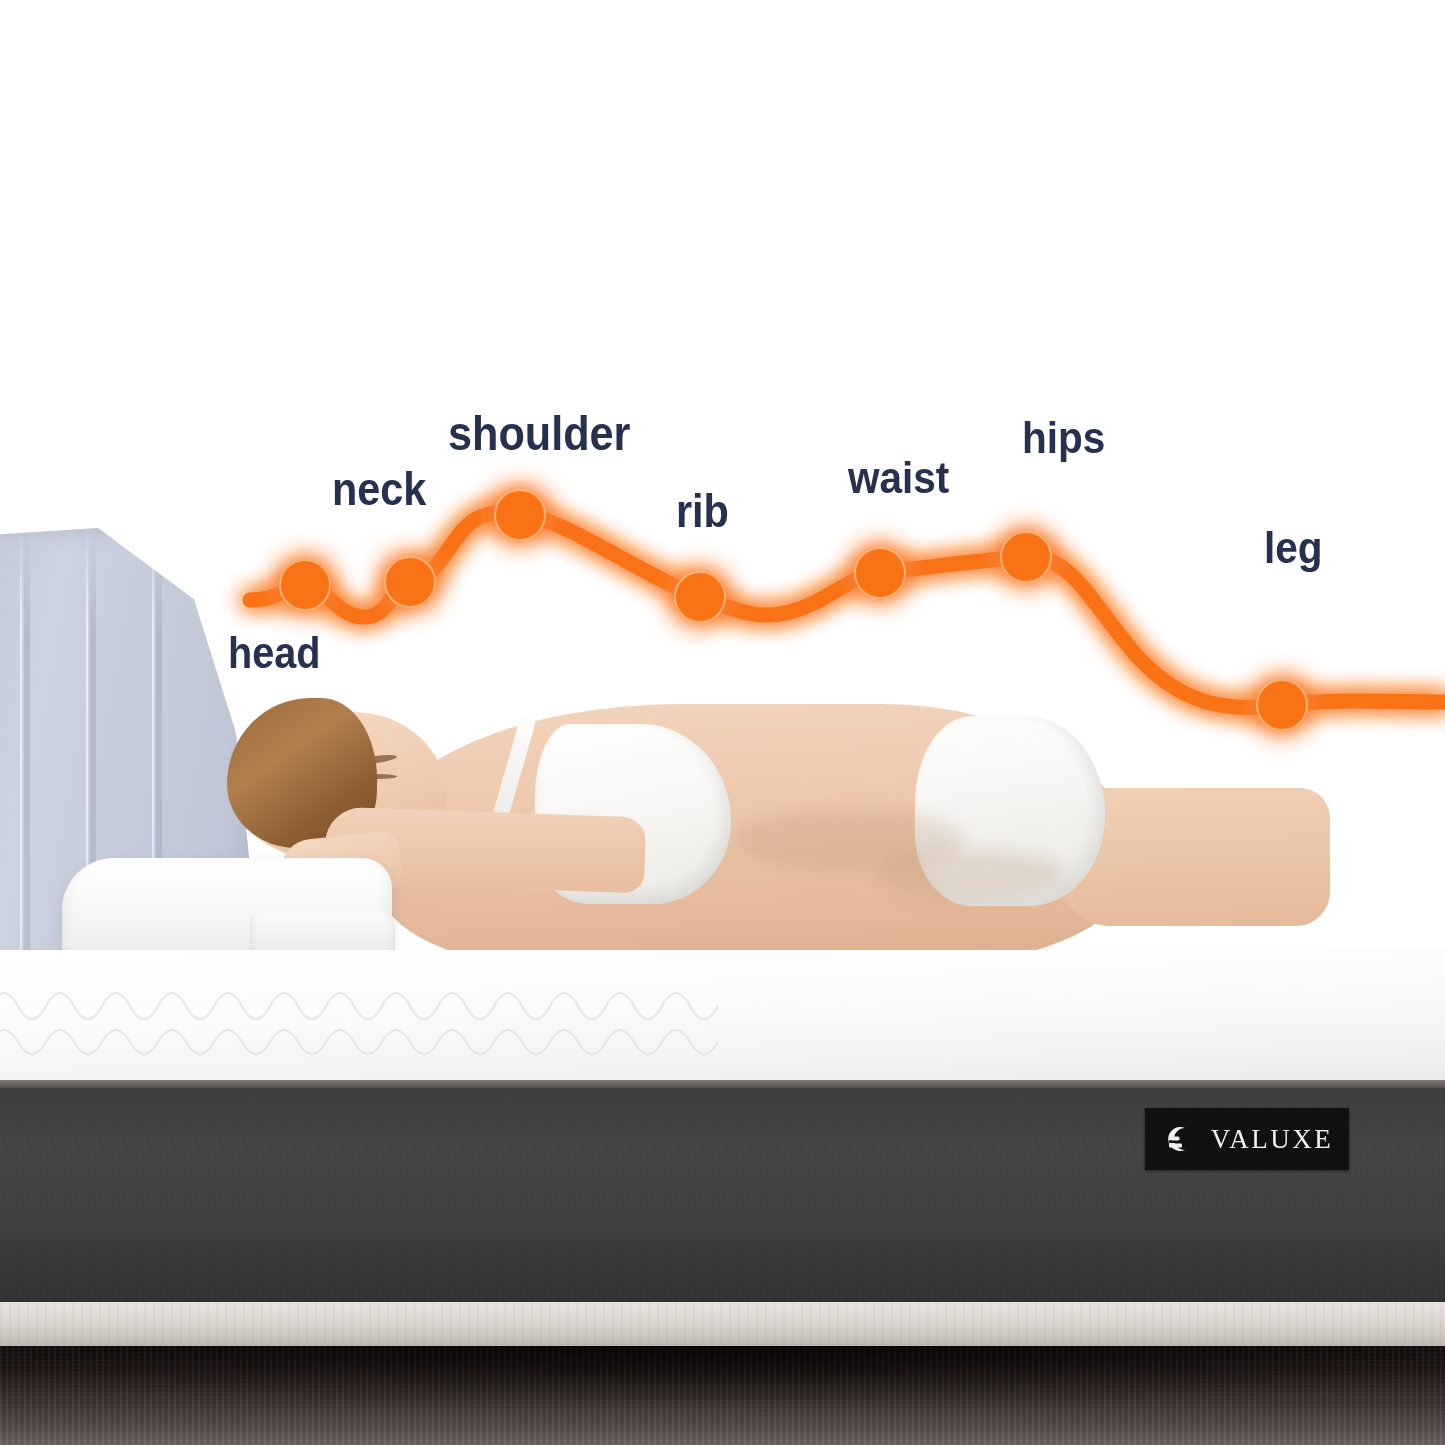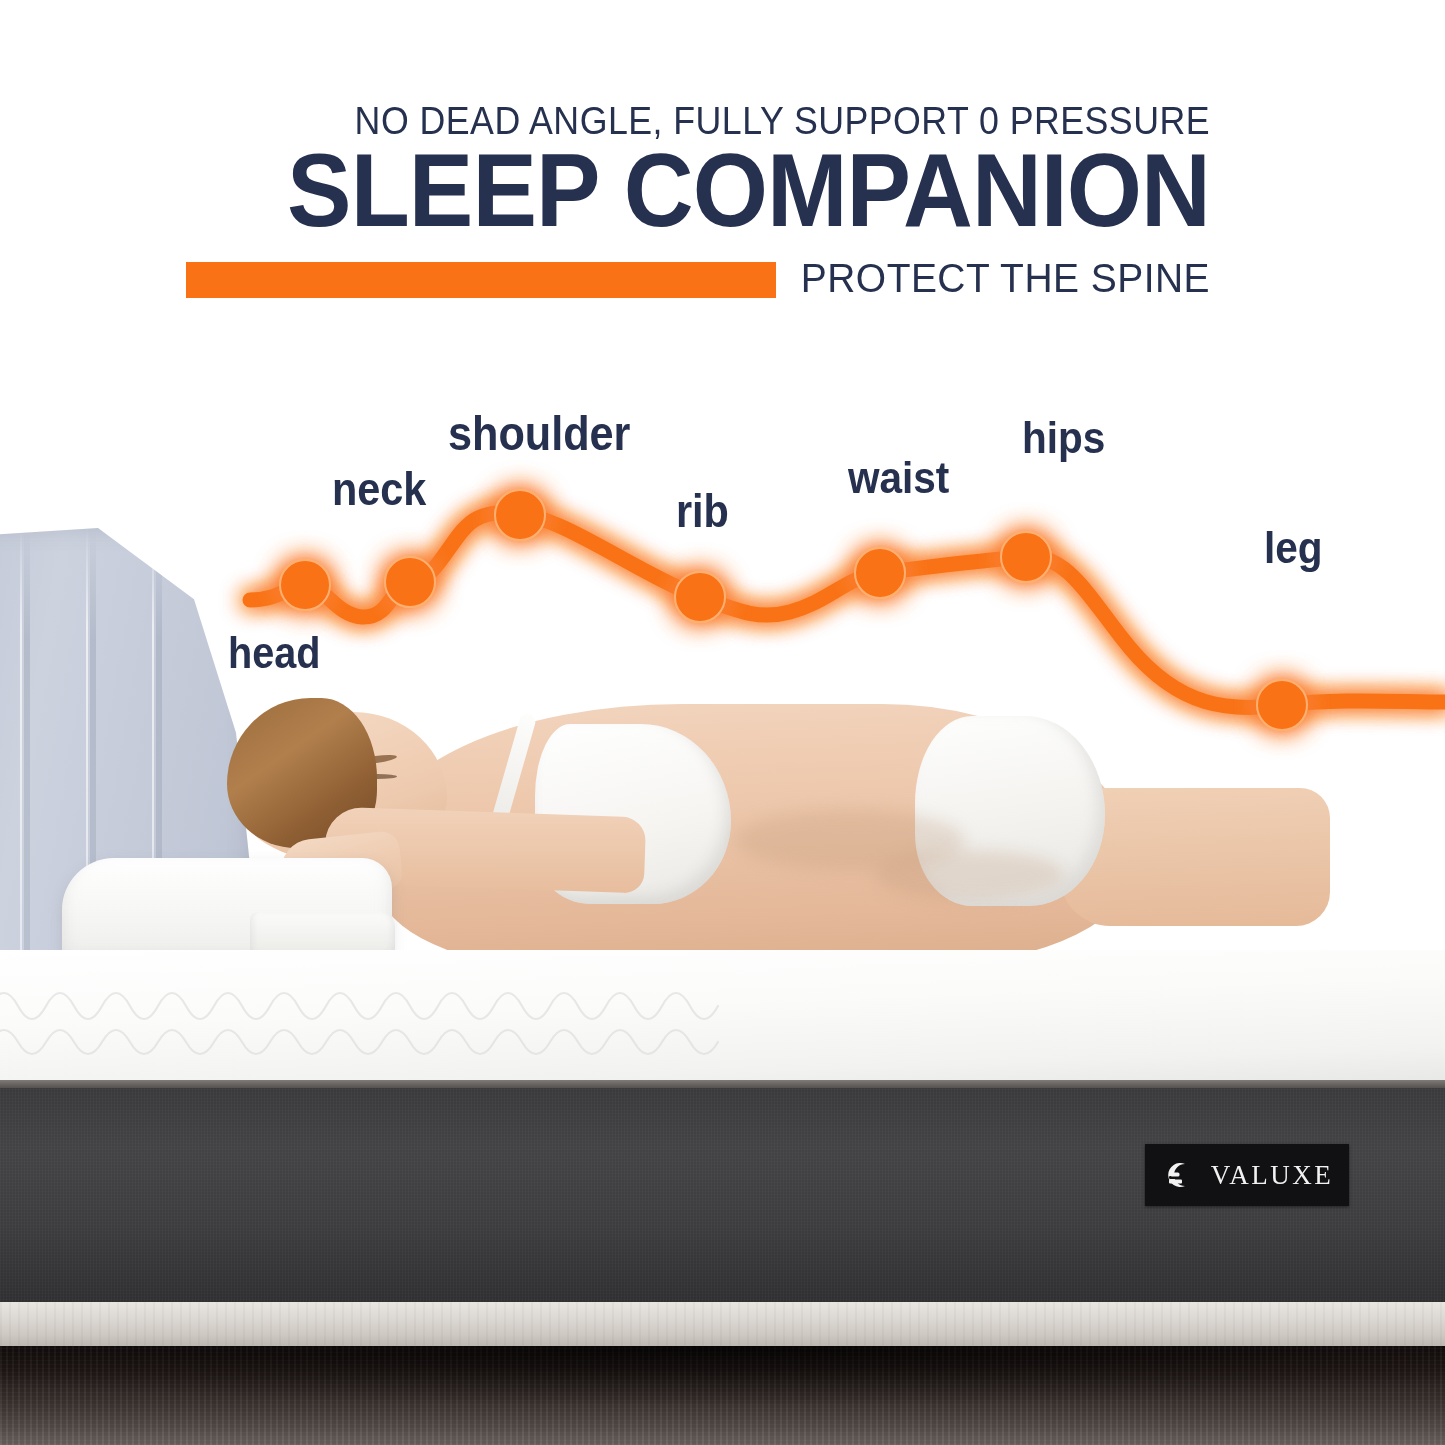--- a/index.html
+++ b/index.html
@@ -144,21 +144,20 @@
     position:absolute;left:0;top:1088px;width:1445px;height:218px;
     background:linear-gradient(180deg,#3a3a3c 0%,#434345 28%,#3d3d3f 62%,#2f2f31 100%);
   }
   .weave{position:absolute;left:0;top:0;width:100%;height:100%;opacity:.5;
     background-image:repeating-linear-gradient(90deg,rgba(255,255,255,.05) 0 1px,rgba(0,0,0,0) 1px 3px),
                      repeating-linear-gradient(0deg,rgba(255,255,255,.035) 0 1px,rgba(0,0,0,0) 1px 3px);}
   .logo-tag{
     position:absolute;left:1145px;top:1108px;width:204px;height:62px;
     background:#111113;display:flex;align-items:center;justify-content:center;gap:20px;
     box-shadow:0 1px 3px rgba(0,0,0,.5);
-    margin-top:36px;
   }
   .logo-mark{width:30px;height:30px;position:relative;flex:0 0 auto;}
   .logo-text{
     color:#f2f2f2;font-family:"Liberation Serif","DejaVu Serif",serif;
     font-size:27px;letter-spacing:2.5px;line-height:1;
   }
 
   
   .frame-rail{
     position:absolute;left:0;top:1302px;width:1445px;height:46px;
@@ -242,26 +241,20 @@
 
     <div class="frame-rail">
       <div class="frame-grain"></div>
     </div>
     <div class="rug">
       <div class="rug-tex"></div>
     </div>
     <div class="underbed-shadow"></div>
   </div>
 
-  <div id="headline">
-    <div class="kicker">NO DEAD ANGLE, FULLY SUPPORT 0 PRESSURE</div>
-    <div class="title">SLEEP COMPANION</div>
-    <div class="rulebar"></div>
-    <div class="subtitle">PROTECT THE SPINE</div>
-  </div>
 
   <div id="curve-layer">
     <svg id="curve-svg" viewBox="0 0 1445 460">
       <defs>
         <filter id="glow" x="-80%" y="-80%" width="260%" height="260%">
           <feGaussianBlur stdDeviation="11" result="b"></feGaussianBlur>
           <feMerge>
               <feMergeNode in="b"></feMergeNode>
               <feMergeNode in="b"></feMergeNode>
               <feMergeNode in="SourceGraphic"></feMergeNode>

